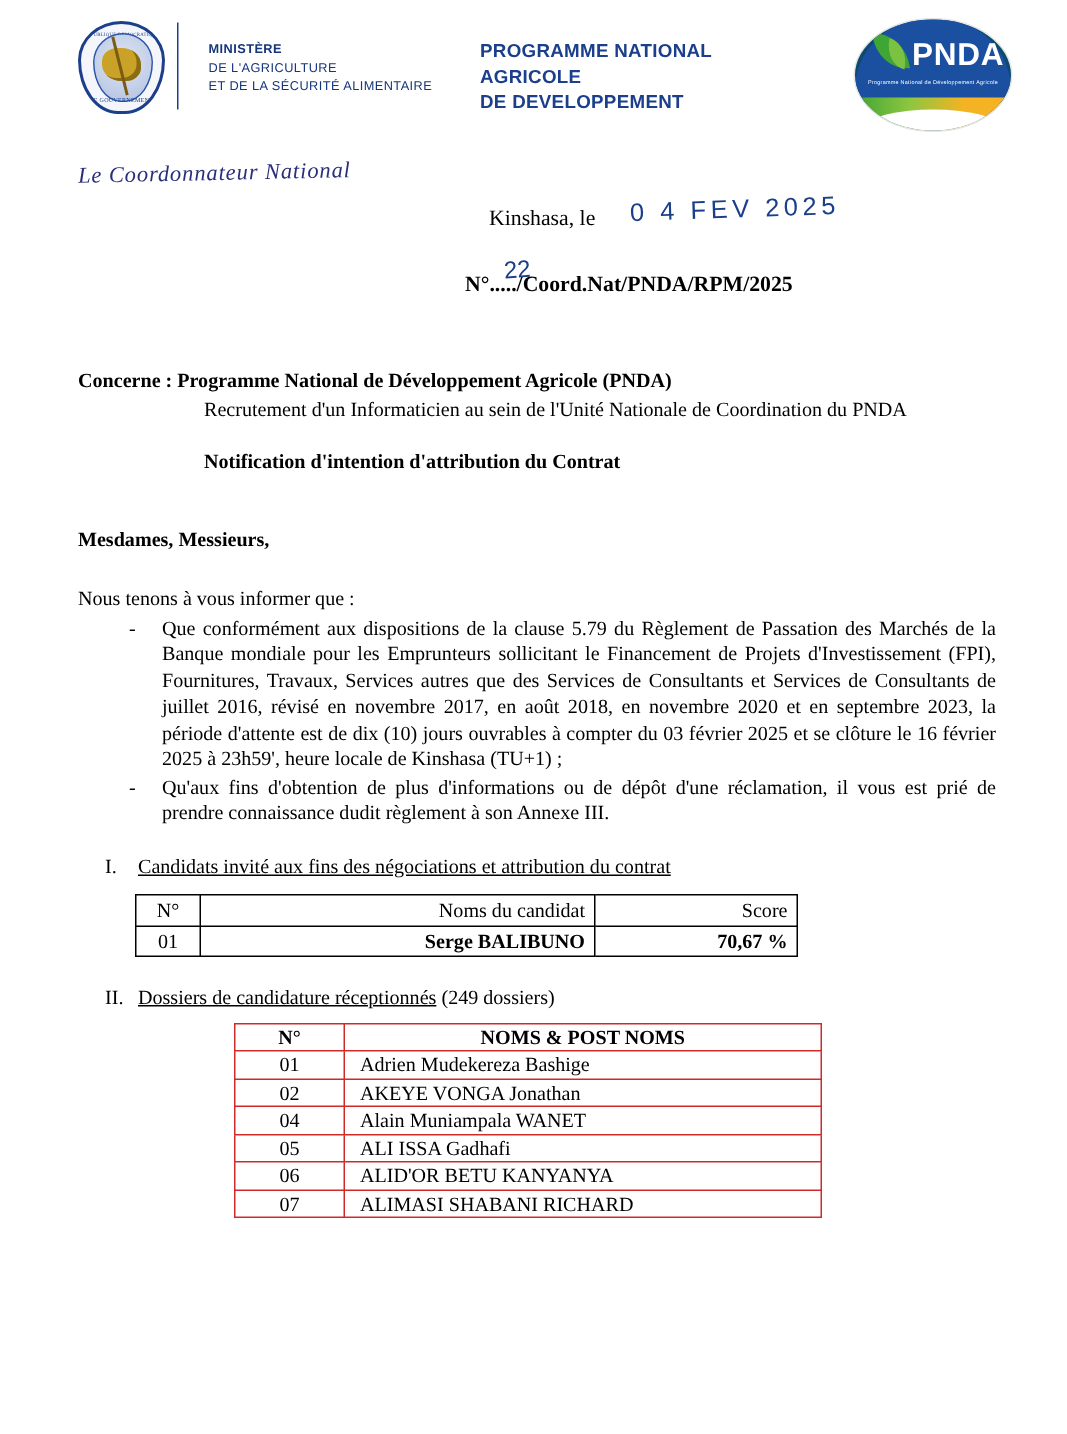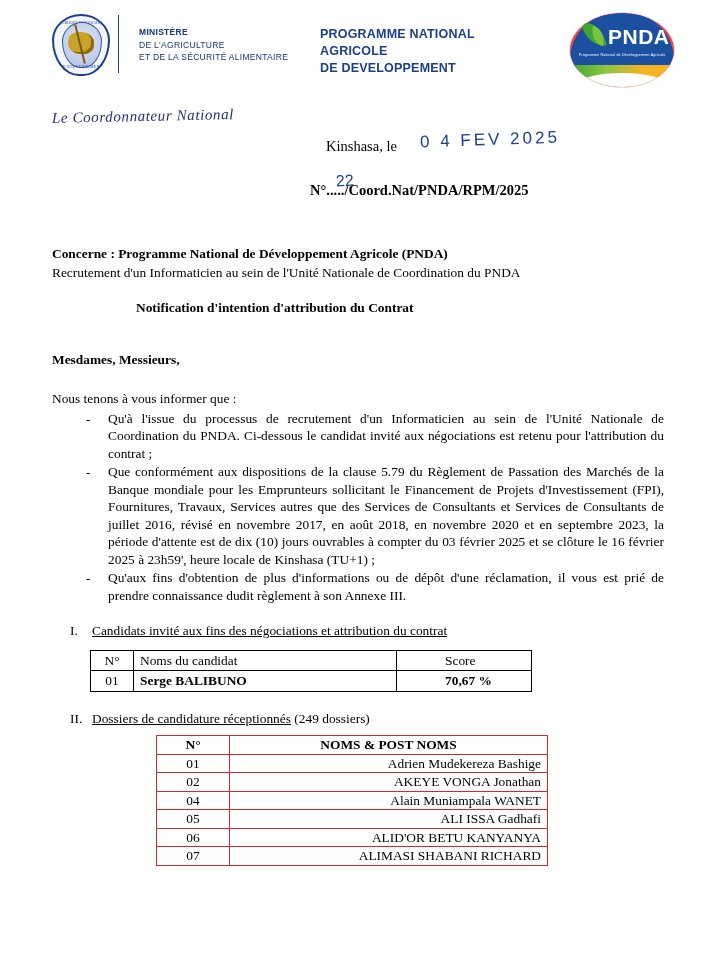--- a/index.html
+++ b/index.html
@@ -113,21 +113,21 @@
     right: 38px;
     top: 12px;
     width: 104px;
     height: 74px;
   }
   .pnda-logo {
     position: relative;
     width: 104px;
     height: 74px;
     border-radius: 50%;
-    background: #ef4444;
+    background: #0c4a6e;
     border: 1px solid #e4e4e4;
     overflow: hidden;
   }
   .pnda-blue {
     position: absolute;
     left: 0; top: 0;
     width: 104px; height: 56px;
     background: #1b4fa0;
     border-radius: 52px 52px 10px 10px;
   }
@@ -234,20 +234,21 @@
     position: absolute;
     left: 52px;
     top: 245px;
     width: 612px;
     font-size: 13.4px;
     line-height: 17.5px;
     text-align: justify;
   }
   .concerne { font-weight: 700; }
   .concerne-sub {
+    margin-left: 84px;
     margin-top: 1px;
     font-weight: 400;
   }
   .notif {
     margin-top: 18px;
     margin-left: 84px;
     font-weight: 700;
   }
   .salut {
     margin-top: 34px;
@@ -286,21 +287,21 @@
 
   
   table.t1 {
     border-collapse: collapse;
     margin: 10px 0 0 38px;
     font-size: 13.4px;
   }
   table.t1 td, table.t1 th {
     border: 1px solid #000;
     padding: 1px 6px;
-    text-align: left;
+    text-align: right;
     font-weight: 400;
   }
   table.t1 .c-no { width: 30px; text-align: center; }
   table.t1 .c-name { width: 250px; }
   table.t1 .c-score { width: 80px; padding-left: 48px; }
   table.t1 tr.data td { font-weight: 700; }
   table.t1 tr.data td.c-no { font-weight: 400; }
 
   
   table.t2 {
@@ -309,21 +310,21 @@
     font-size: 13.4px;
     width: 392px;
   }
   table.t2 td, table.t2 th {
     border: 1px solid #cf2a2a;
     padding: 0px 6px;
     text-align: center;
   }
   table.t2 th { font-weight: 700; }
   table.t2 td.c-no { width: 60px; }
-  table.t2 td.c-nom { text-align: right; padding-left: 10px; }
+  table.t2 td.c-nom { text-align: left; padding-left: 10px; }
 </style>
 </head>
 <body>
 
 <div class="header">
 
   <div class="hdr-left">
     <div class="coat-wrap">
       <div class="coat-outer">
         <div class="coat-txt-top">REPUBLIQUE DEMOCRATIQUE DU CONGO</div>
@@ -375,21 +376,20 @@
   <div class="concerne">Concerne : Programme National de Développement Agricole (PNDA)</div>
   <div class="concerne-sub">Recrutement d'un Informaticien au sein de l'Unité Nationale de Coordination du PNDA</div>
 
   <div class="notif">Notification d'intention d'attribution du Contrat</div>
 
   <div class="salut">Mesdames, Messieurs,</div>
 
   <div class="intro">Nous tenons à vous informer que :</div>
 
   <ul class="dashlist">
-    <li>Qu'à l'issue du processus de recrutement d'un Informaticien au sein de l'Unité Nationale de Coordination du PNDA. Ci-dessous le candidat invité aux négociations est retenu pour l'attribution du contrat ;</li>
     <li>Que conformément aux dispositions de la clause 5.79 du Règlement de Passation des Marchés de la Banque mondiale pour les Emprunteurs sollicitant le Financement de Projets d'Investissement (FPI), Fournitures, Travaux, Services autres que des Services de Consultants et Services de Consultants de juillet 2016, révisé en novembre 2017, en août 2018, en novembre 2020 et en septembre 2023, la période d'attente est de dix (10) jours ouvrables à compter du 03 février 2025 et se clôture le 16 février 2025 à 23h59', heure locale de Kinshasa (TU+1) ;</li>
     <li>Qu'aux fins d'obtention de plus d'informations ou de dépôt d'une réclamation, il vous est prié de prendre connaissance dudit règlement à son Annexe III.</li>
   </ul>
 
   <div class="section-head">
     <span class="num">I.</span><span class="ttl">Candidats invité aux fins des négociations et attribution du contrat</span>
   </div>
 
   <table class="t1">
     <tbody>

